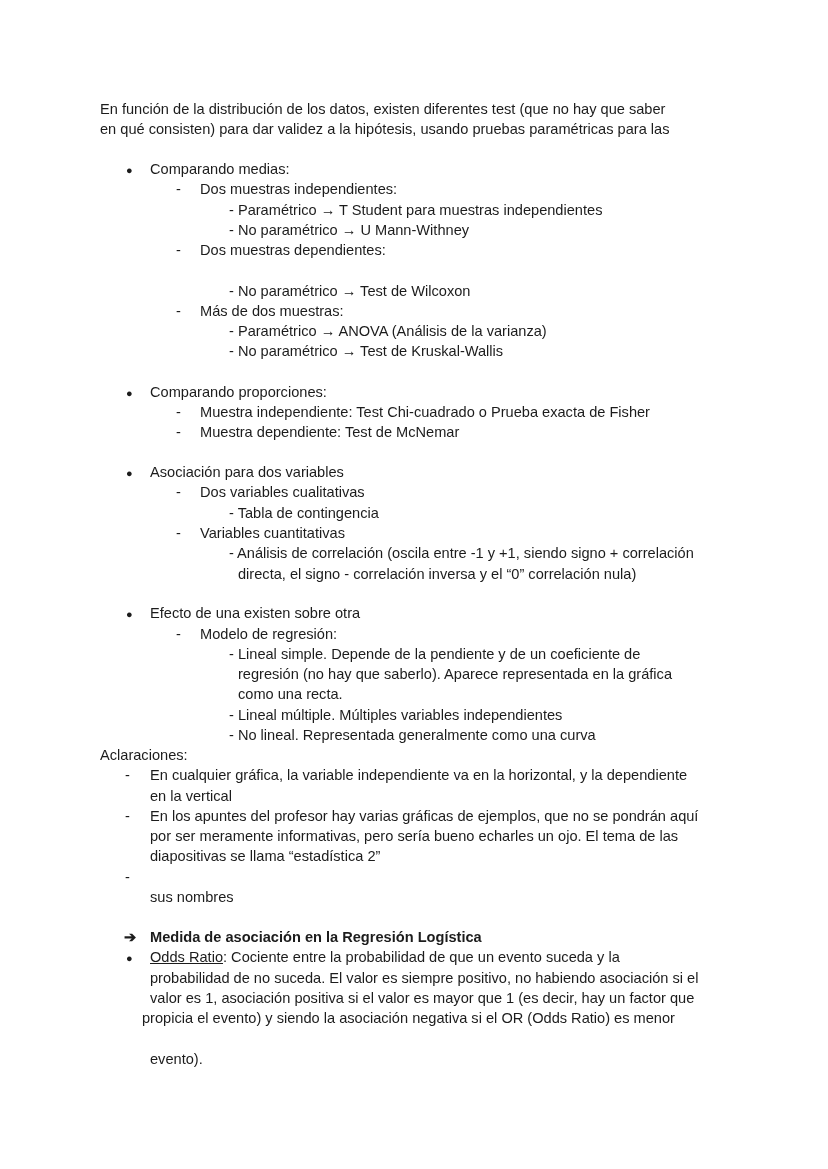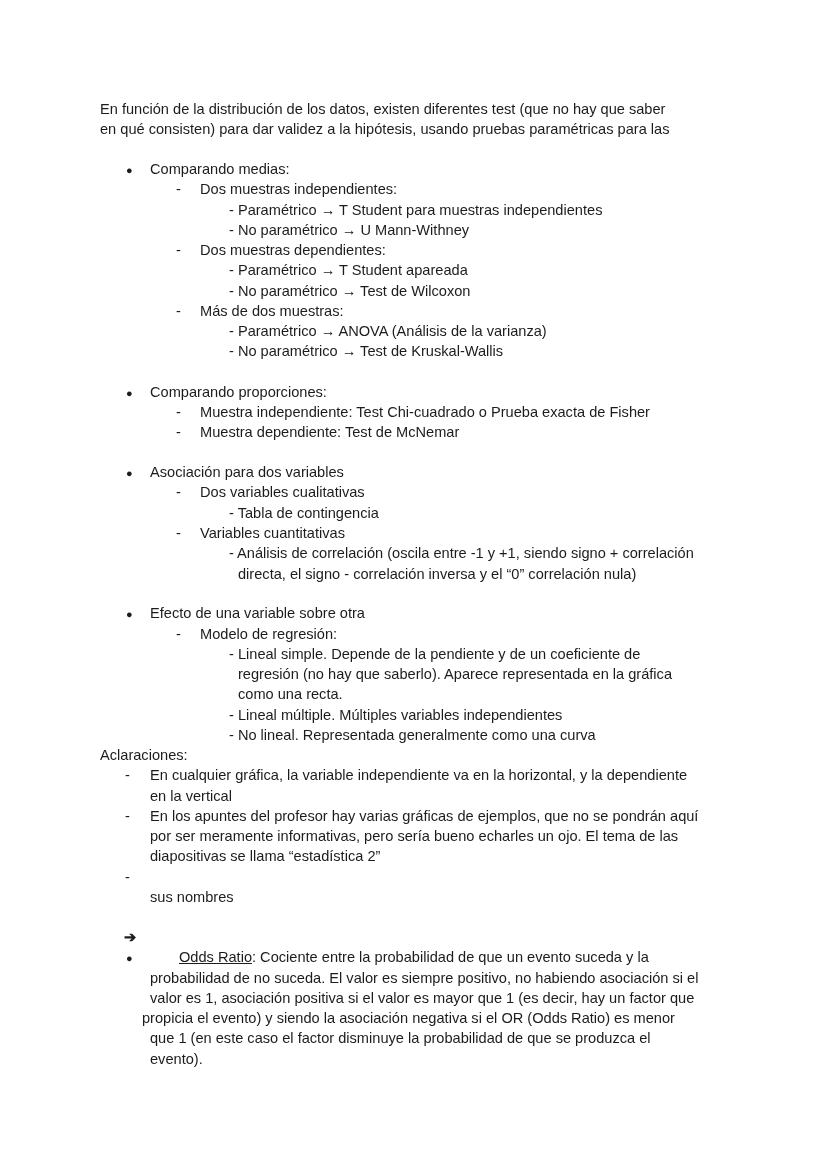--- a/index.html
+++ b/index.html
@@ -2,41 +2,40 @@
 <html><head>
 <meta charset="utf-8">
 <style>
   html, body { margin: 0; padding: 0; background: #ffffff; }
   body { width: 828px; height: 1169px; position: relative; overflow: hidden;
          font-family: "Liberation Sans", sans-serif; color: #1c1c1c; font-size: 14.6px; }
   .page { position: absolute; left: 0; top: 0; width: 828px; height: 1169px; }
   .line { position: absolute; white-space: nowrap; line-height: 20px; }
   .mark { position: absolute; line-height: 20px; }
   .bold { font-weight: bold; }
-  .u { text-decoration: underline; margin-left: 29px; }
+  .u { text-decoration: underline; }
 </style>
 </head>
 <body>
 
 <div class="page">
 
   <div class="line" style="left:100px;top:99px">En función de la distribución de los datos, existen diferentes test (que no hay que saber</div>
   <div class="line" style="left:100px;top:119px">en qué consisten) para dar validez a la hipótesis, usando pruebas paramétricas para las</div>
 
   <div class="mark" style="left:126px;top:160px;font-size:11px">●</div>
   <div class="line" style="left:150px;top:159px">Comparando medias:</div>
 
   <div class="mark" style="left:176px;top:179px">-</div>
   <div class="line" style="left:200px;top:179px">Dos muestras independientes:</div>
   <div class="line" style="left:229px;top:200px">- Paramétrico → T Student para muestras independientes</div>
   <div class="line" style="left:229px;top:220px">- No paramétrico → U Mann-Withney</div>
 
   <div class="mark" style="left:176px;top:240px">-</div>
   <div class="line" style="left:200px;top:240px">Dos muestras dependientes:</div>
-  <div class="line" style="left:229px;top:260px">- Paramétrico → T Student apareada</div>
   <div class="line" style="left:229px;top:281px">- No paramétrico → Test de Wilcoxon</div>
 
   <div class="mark" style="left:176px;top:301px">-</div>
   <div class="line" style="left:200px;top:301px">Más de dos muestras:</div>
   <div class="line" style="left:229px;top:321px">- Paramétrico → ANOVA (Análisis de la varianza)</div>
   <div class="line" style="left:229px;top:341px">- No paramétrico → Test de Kruskal-Wallis</div>
 
   <div class="mark" style="left:126px;top:383px;font-size:11px">●</div>
   <div class="line" style="left:150px;top:382px">Comparando proporciones:</div>
   <div class="mark" style="left:176px;top:402px">-</div>
@@ -48,41 +47,41 @@
   <div class="line" style="left:150px;top:462px">Asociación para dos variables</div>
   <div class="mark" style="left:176px;top:482px">-</div>
   <div class="line" style="left:200px;top:482px">Dos variables cualitativas</div>
   <div class="line" style="left:229px;top:503px">- Tabla de contingencia</div>
   <div class="mark" style="left:176px;top:523px">-</div>
   <div class="line" style="left:200px;top:523px">Variables cuantitativas</div>
   <div class="line" style="left:229px;top:543px">- Análisis de correlación (oscila entre -1 y +1, siendo signo + correlación</div>
   <div class="line" style="left:238px;top:564px">directa, el signo - correlación inversa y el “0” correlación nula)</div>
 
   <div class="mark" style="left:126px;top:604px;font-size:11px">●</div>
-  <div class="line" style="left:150px;top:603px">Efecto de una variable sobre otra</div>
+  <div class="line" style="left:150px;top:603px">Efecto de una existen sobre otra</div>
   <div class="mark" style="left:176px;top:624px">-</div>
   <div class="line" style="left:200px;top:624px">Modelo de regresión:</div>
   <div class="line" style="left:229px;top:644px">- Lineal simple. Depende de la pendiente y de un coeficiente de</div>
   <div class="line" style="left:238px;top:664px">regresión (no hay que saberlo). Aparece representada en la gráfica</div>
   <div class="line" style="left:238px;top:684px">como una recta.</div>
   <div class="line" style="left:229px;top:705px">- Lineal múltiple. Múltiples variables independientes</div>
   <div class="line" style="left:229px;top:725px">- No lineal. Representada generalmente como una curva</div>
 
   <div class="line" style="left:100px;top:745px">Aclaraciones:</div>
   <div class="mark" style="left:125px;top:765px">-</div>
   <div class="line" style="left:150px;top:765px">En cualquier gráfica, la variable independiente va en la horizontal, y la dependiente</div>
   <div class="line" style="left:150px;top:786px">en la vertical</div>
   <div class="mark" style="left:125px;top:806px">-</div>
   <div class="line" style="left:150px;top:806px">En los apuntes del profesor hay varias gráficas de ejemplos, que no se pondrán aquí</div>
   <div class="line" style="left:150px;top:826px">por ser meramente informativas, pero sería bueno echarles un ojo. El tema de las</div>
   <div class="line" style="left:150px;top:846px">diapositivas se llama “estadística 2”</div>
   <div class="mark" style="left:125px;top:867px">-</div>
   <div class="line" style="left:150px;top:887px">sus nombres</div>
 
   <div class="mark bold" style="left:124px;top:927px">➔</div>
+  <div class="line bold" style="left:150px;top:927px">Medida de asociación en la Regresión Logística</div>
   <div class="mark" style="left:126px;top:948px;font-size:11px">●</div>
   <div class="line" style="left:150px;top:947px"><span class="u">Odds Ratio</span><span>: Cociente entre la probabilidad de que un evento suceda y la</span></div>
   <div class="line" style="left:150px;top:968px">probabilidad de no suceda. El valor es siempre positivo, no habiendo asociación si el</div>
   <div class="line" style="left:150px;top:988px">valor es 1, asociación positiva si el valor es mayor que 1 (es decir, hay un factor que</div>
   <div class="line" style="left:142px;top:1008px">propicia el evento) y siendo la asociación negativa si el OR (Odds Ratio) es menor</div>
-  <div class="line" style="left:150px;top:1028px">que 1 (en este caso el factor disminuye la probabilidad de que se produzca el</div>
   <div class="line" style="left:150px;top:1049px">evento).</div>
 </div>
 
 </body></html>

